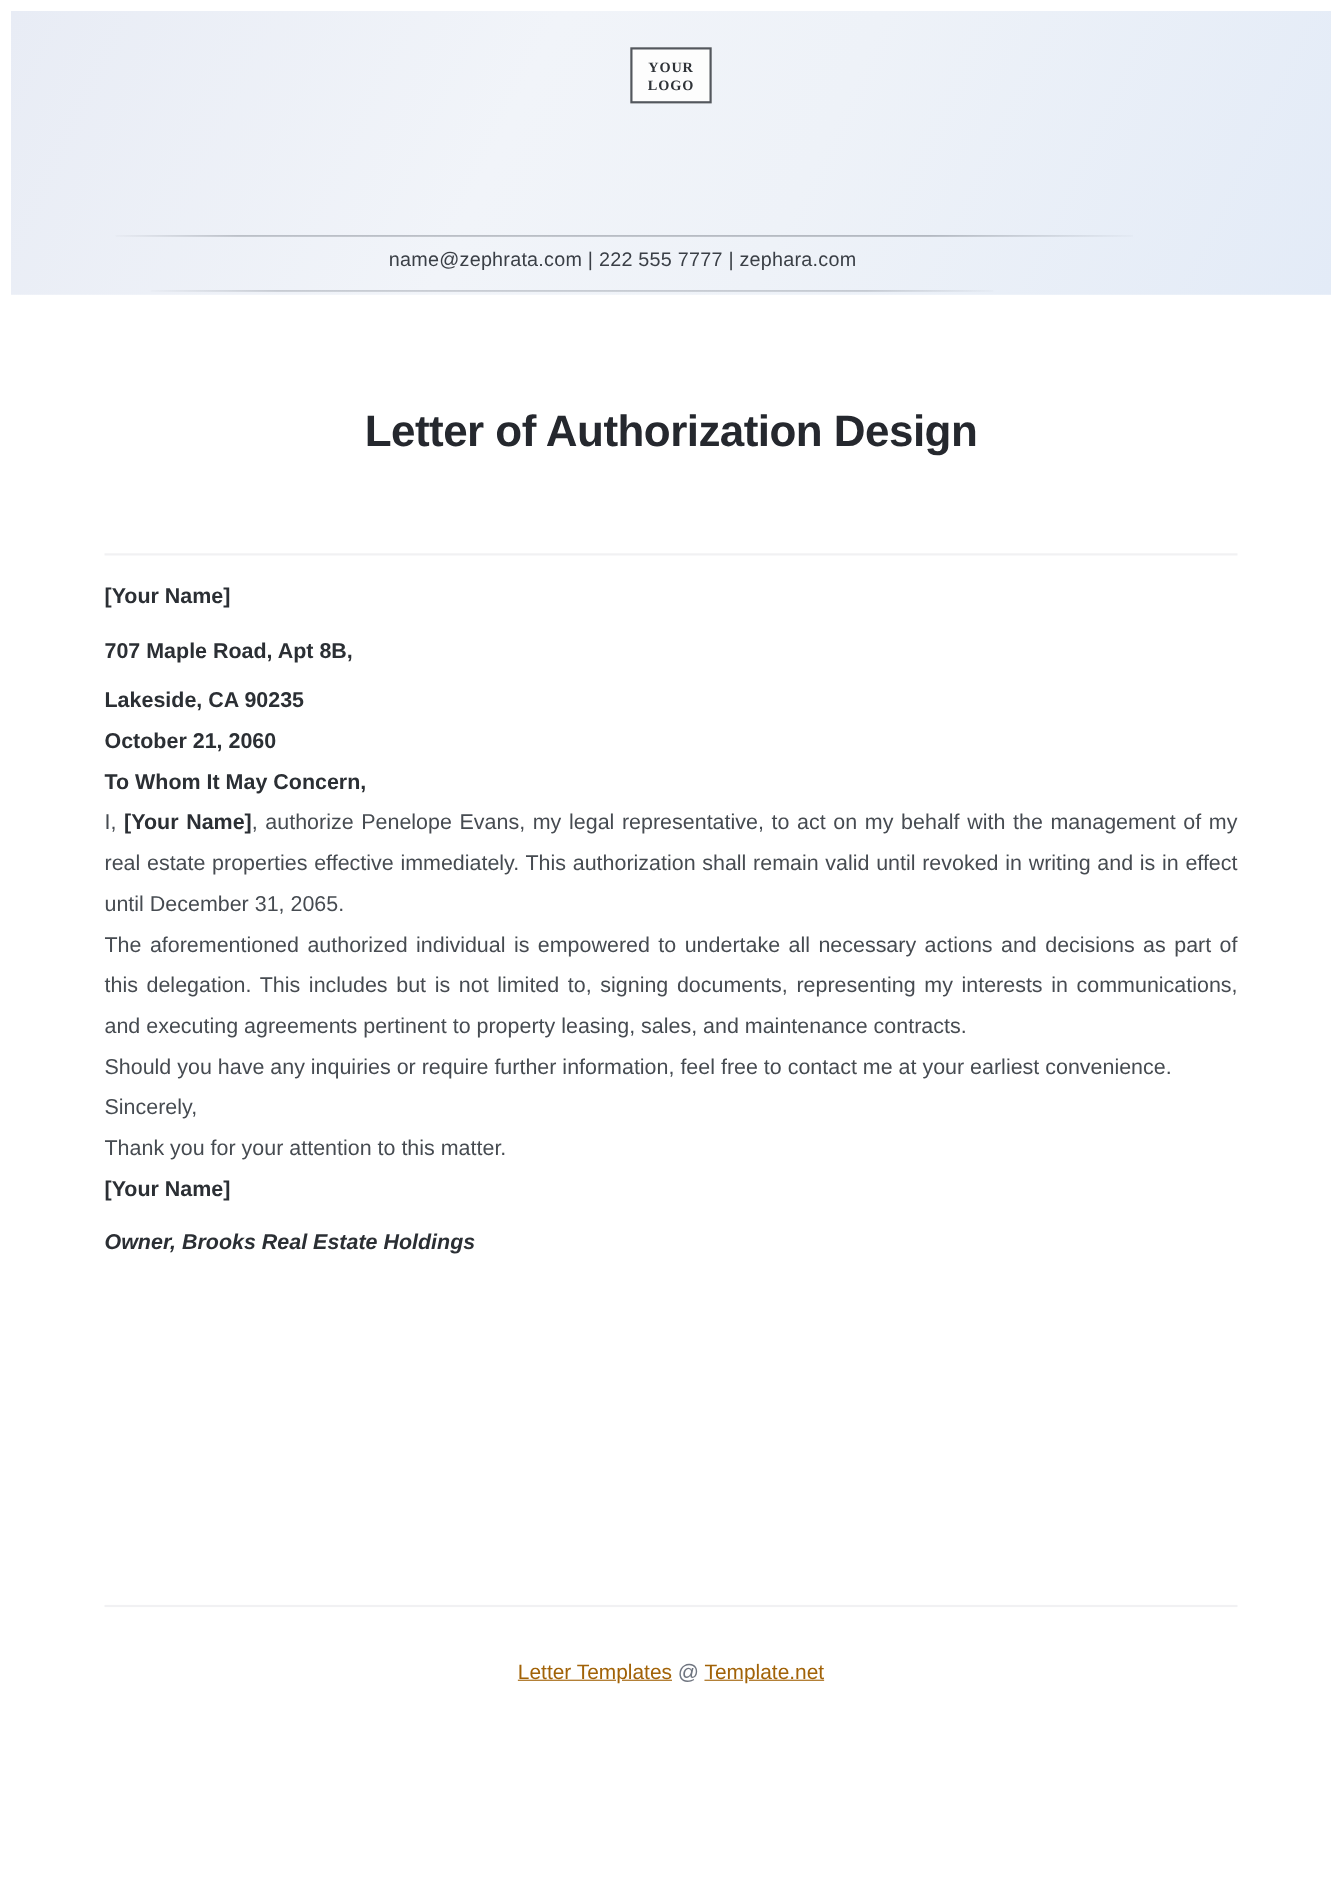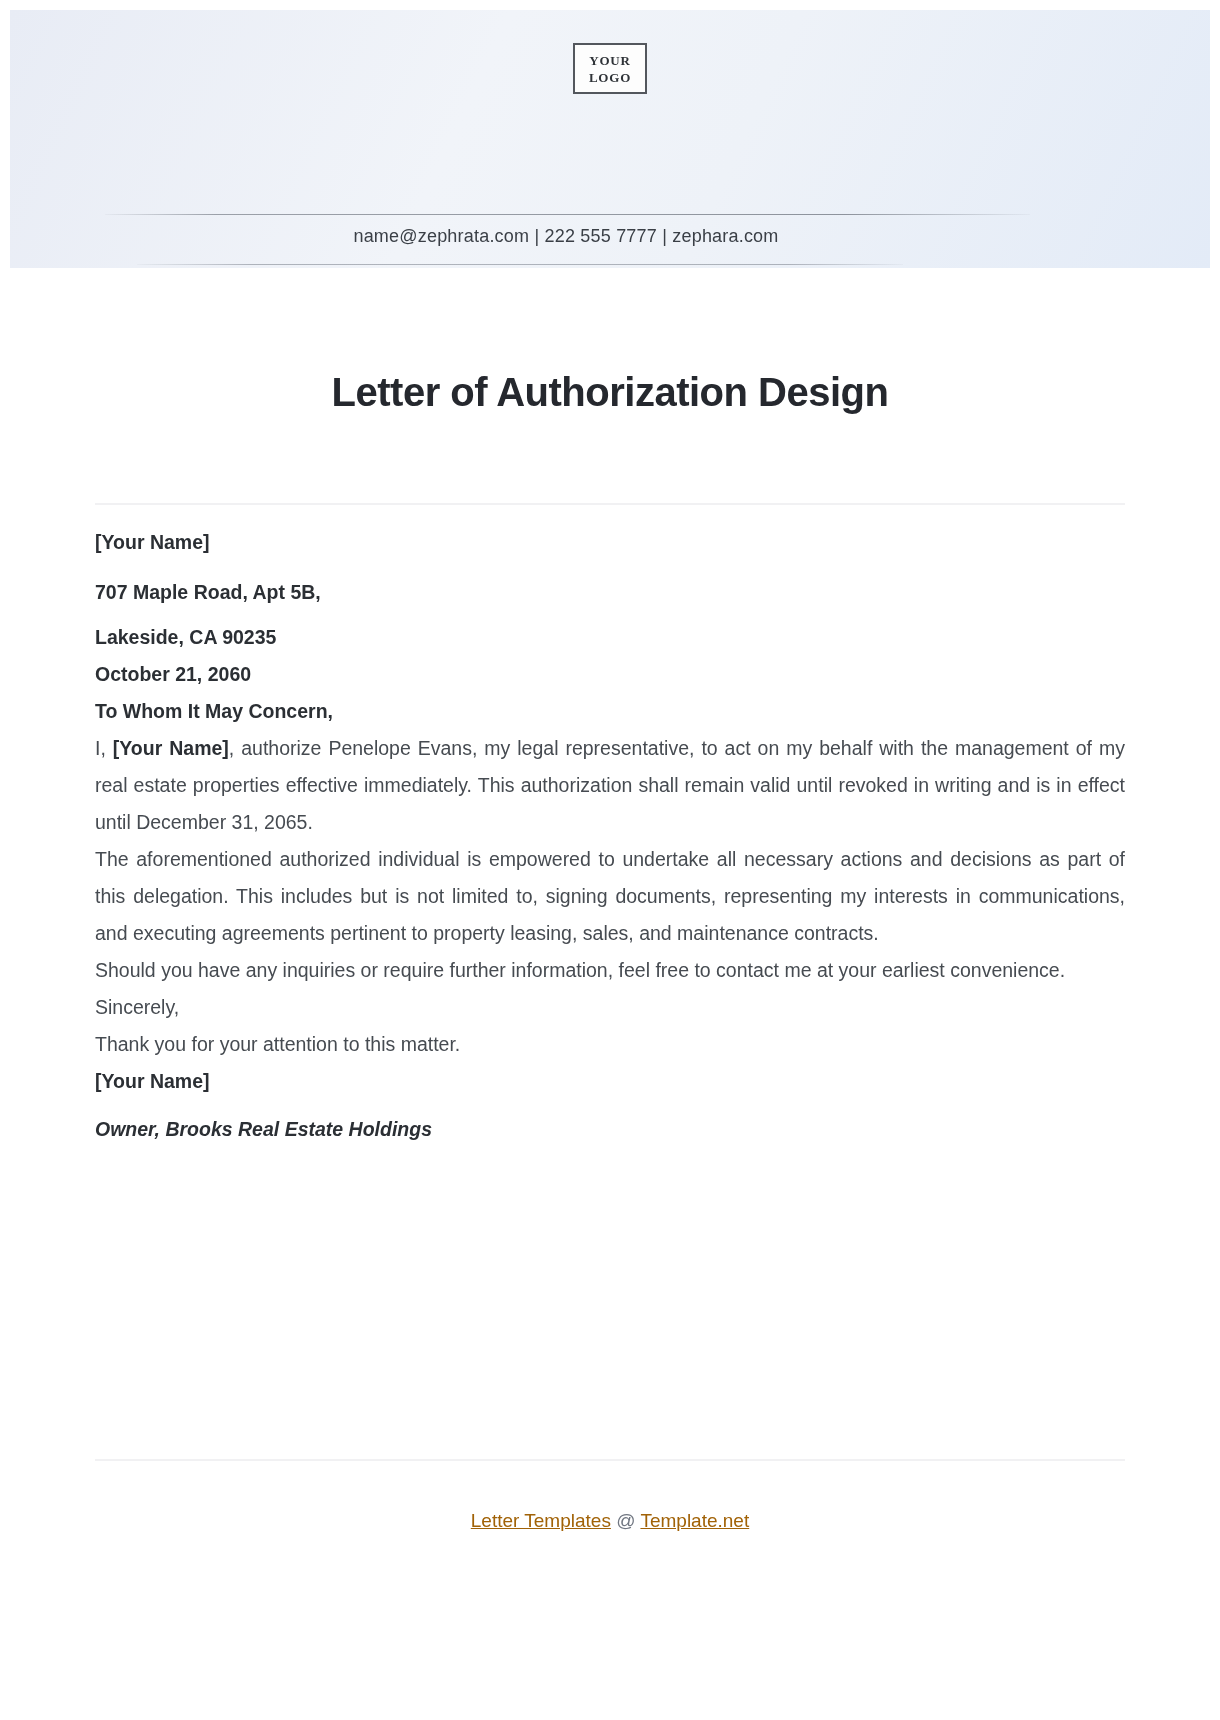--- a/index.html
+++ b/index.html
@@ -87,21 +87,21 @@
   <div class="rule-top"></div>
   <div class="contact-line">name@zephrata.com | 222 555 7777 | zephara.com</div>
   <div class="rule-bottom"></div>
 </div>
 
 <h1 class="page-title">Letter of Authorization Design</h1>
 <div class="divider divider-title"></div>
 
 <div class="letter">
   <p class="bold-line mb-lg">[Your Name]</p>
-  <p class="bold-line mb-sm">707 Maple Road, Apt 5B,</p>
+  <p class="bold-line mb-sm">707 Maple Road, Apt 8B,</p>
   <p class="bold-line">Lakeside, CA 90235</p>
   <p class="bold-line">October 21, 2060</p>
   <p class="bold-line">To Whom It May Concern,</p>
 
   <p class="para"><span>I, </span><span class="inline-bold">[Your Name]</span><span>, authorize Penelope Evans, my legal representative, to act on my behalf with the management of my real estate properties effective immediately. This authorization shall remain valid until revoked in writing and is in effect until December 31, 2065.</span></p>
 
   <p class="para">The aforementioned authorized individual is empowered to undertake all necessary actions and decisions as part of this delegation. This includes but is not limited to, signing documents, representing my interests in communications, and executing agreements pertinent to property leasing, sales, and maintenance contracts.</p>
   <p class="para">Should you have any inquiries or require further information, feel free to contact me at your earliest convenience.</p>
 
   <p>Sincerely,</p>

